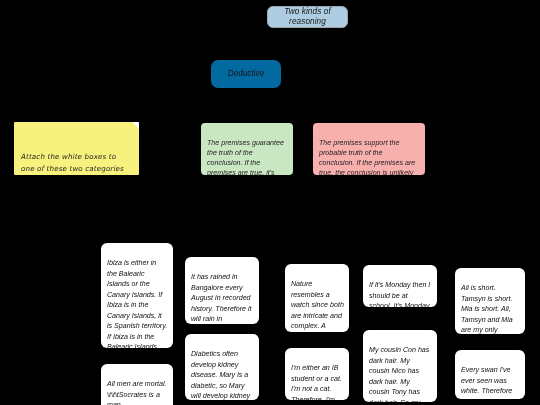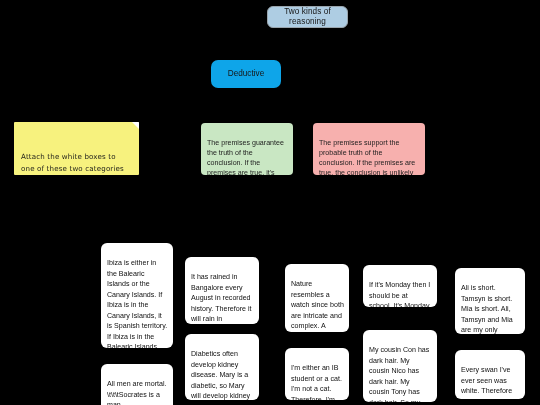--- a/index.html
+++ b/index.html
@@ -16,20 +16,21 @@
     font-family: "Liberation Sans", sans-serif;
     -webkit-font-smoothing: antialiased;
   }
   #canvas {
     position: absolute;
     left: 0;
     top: 0;
     width: 503px;
     height: 405px;
     background: #000000;
+    font-style: italic;
   }
   .node {
     position: absolute;
     box-sizing: border-box;
     border-radius: 5px;
     color: #1b1b1b;
     line-height: 1.22;
     overflow: hidden;
   }
   
@@ -48,21 +49,21 @@
   
   .cat-node {
     border-radius: 7px;
     font-size: 8.2px;
     display: flex;
     align-items: center;
     justify-content: center;
     text-align: center;
     color: #171717;
   }
-  .cat-deductive { background: #0ea5e9; }
+  .cat-deductive { background: #0369a1; }
   .cat-inductive { background: #f7b0ae; }
 
   
   .desc-node {
     font-size: 7.1px;
     padding: 5px 6px 5px 6px;
     border-radius: 4px;
     line-height: 1.42;
     color: #1d1d1d;
     white-space: pre-line;

